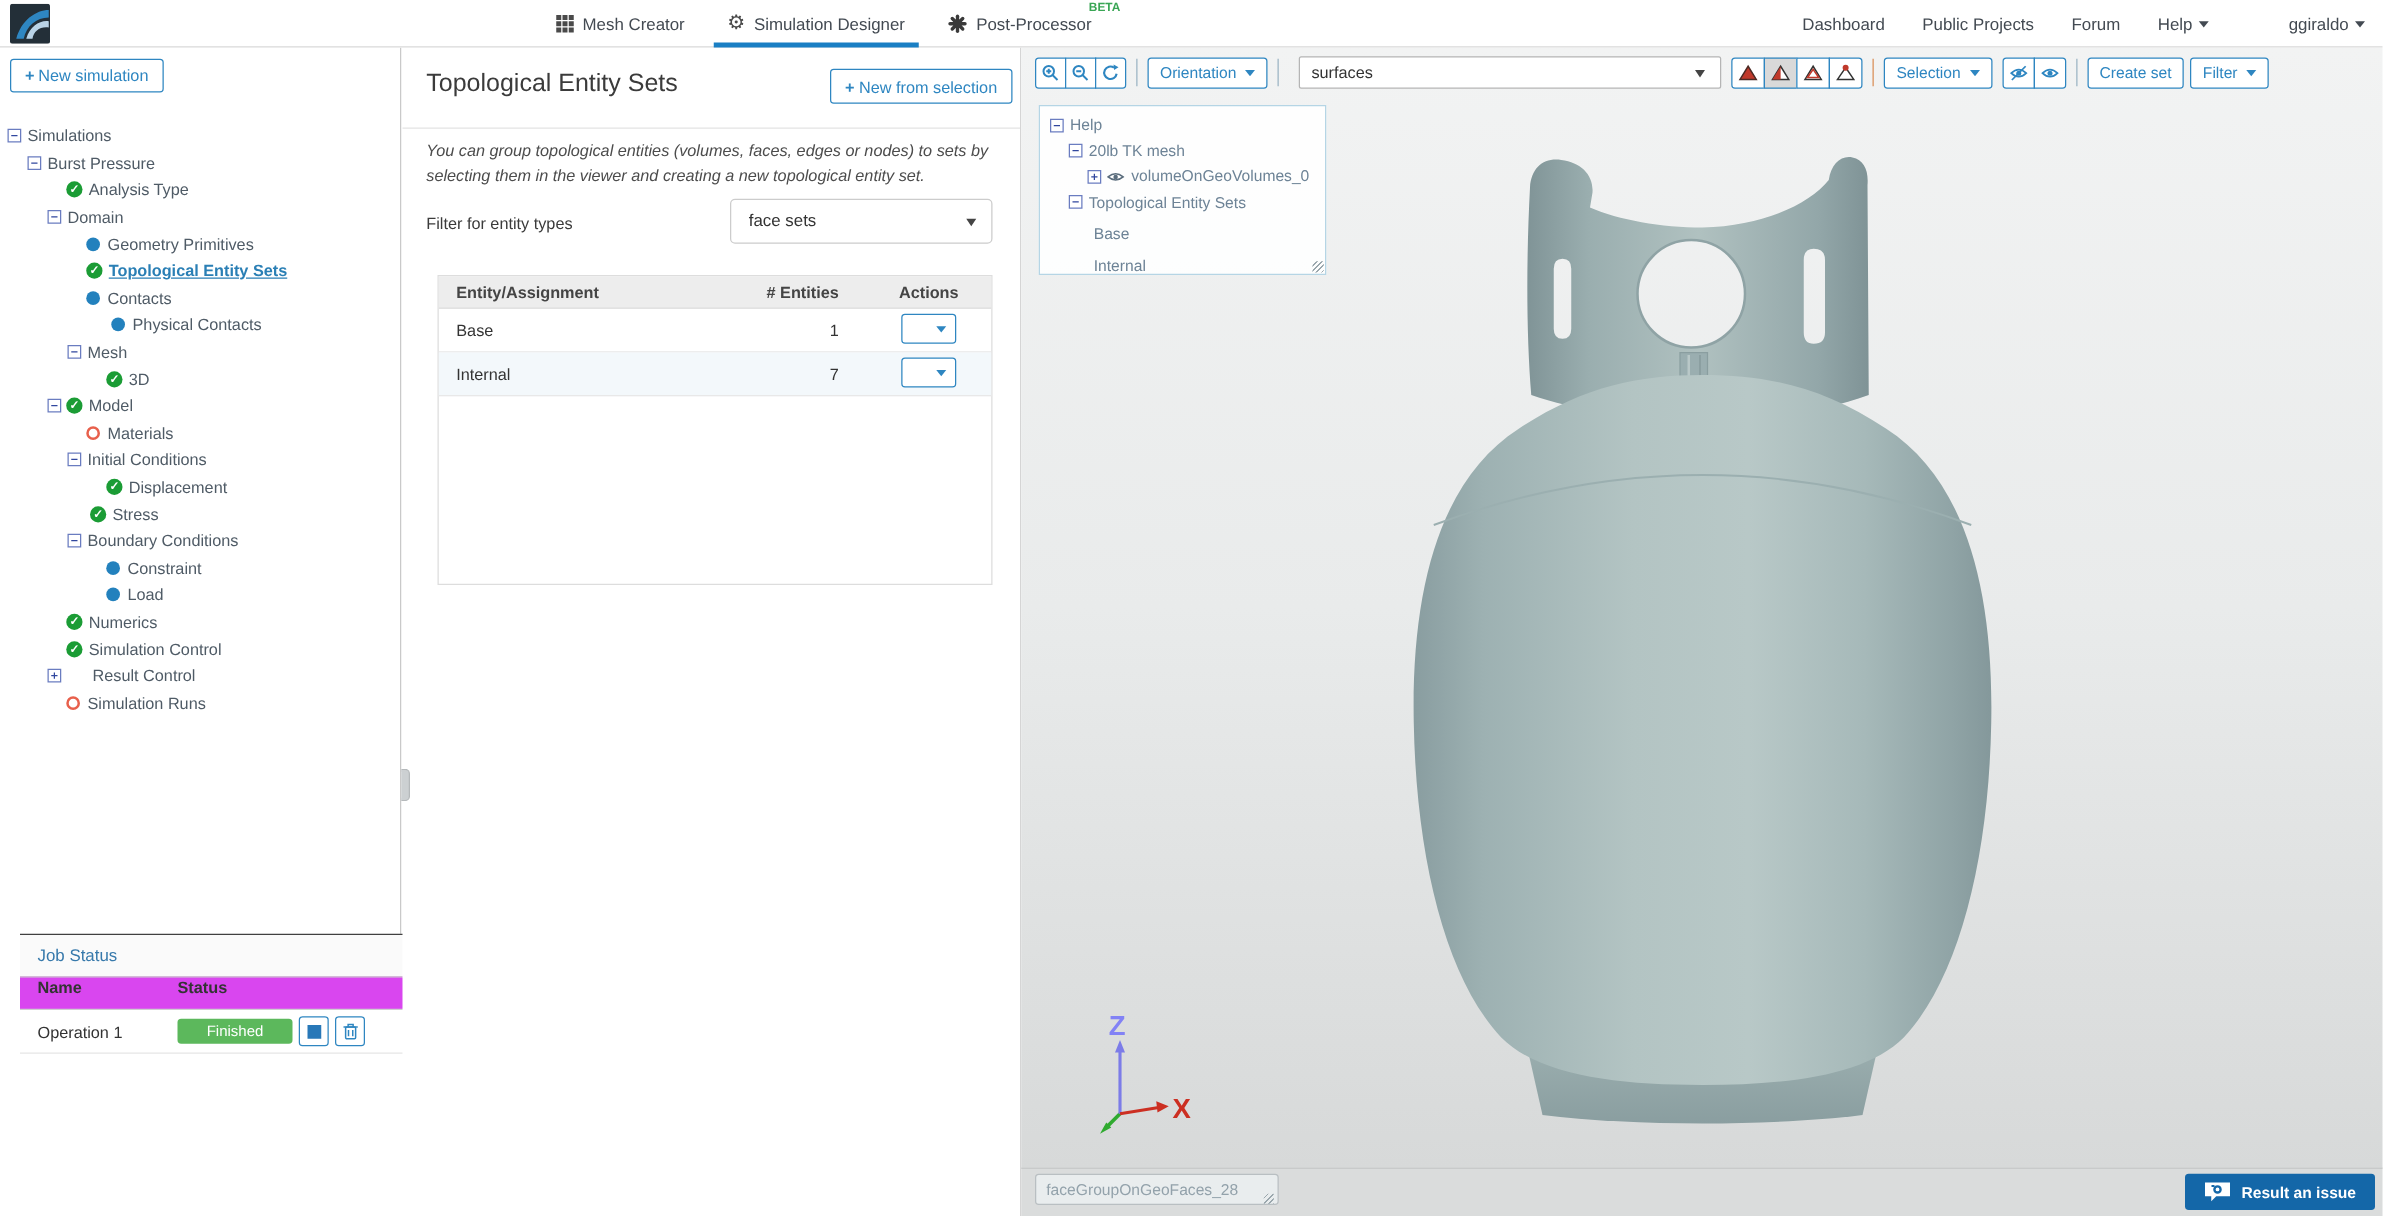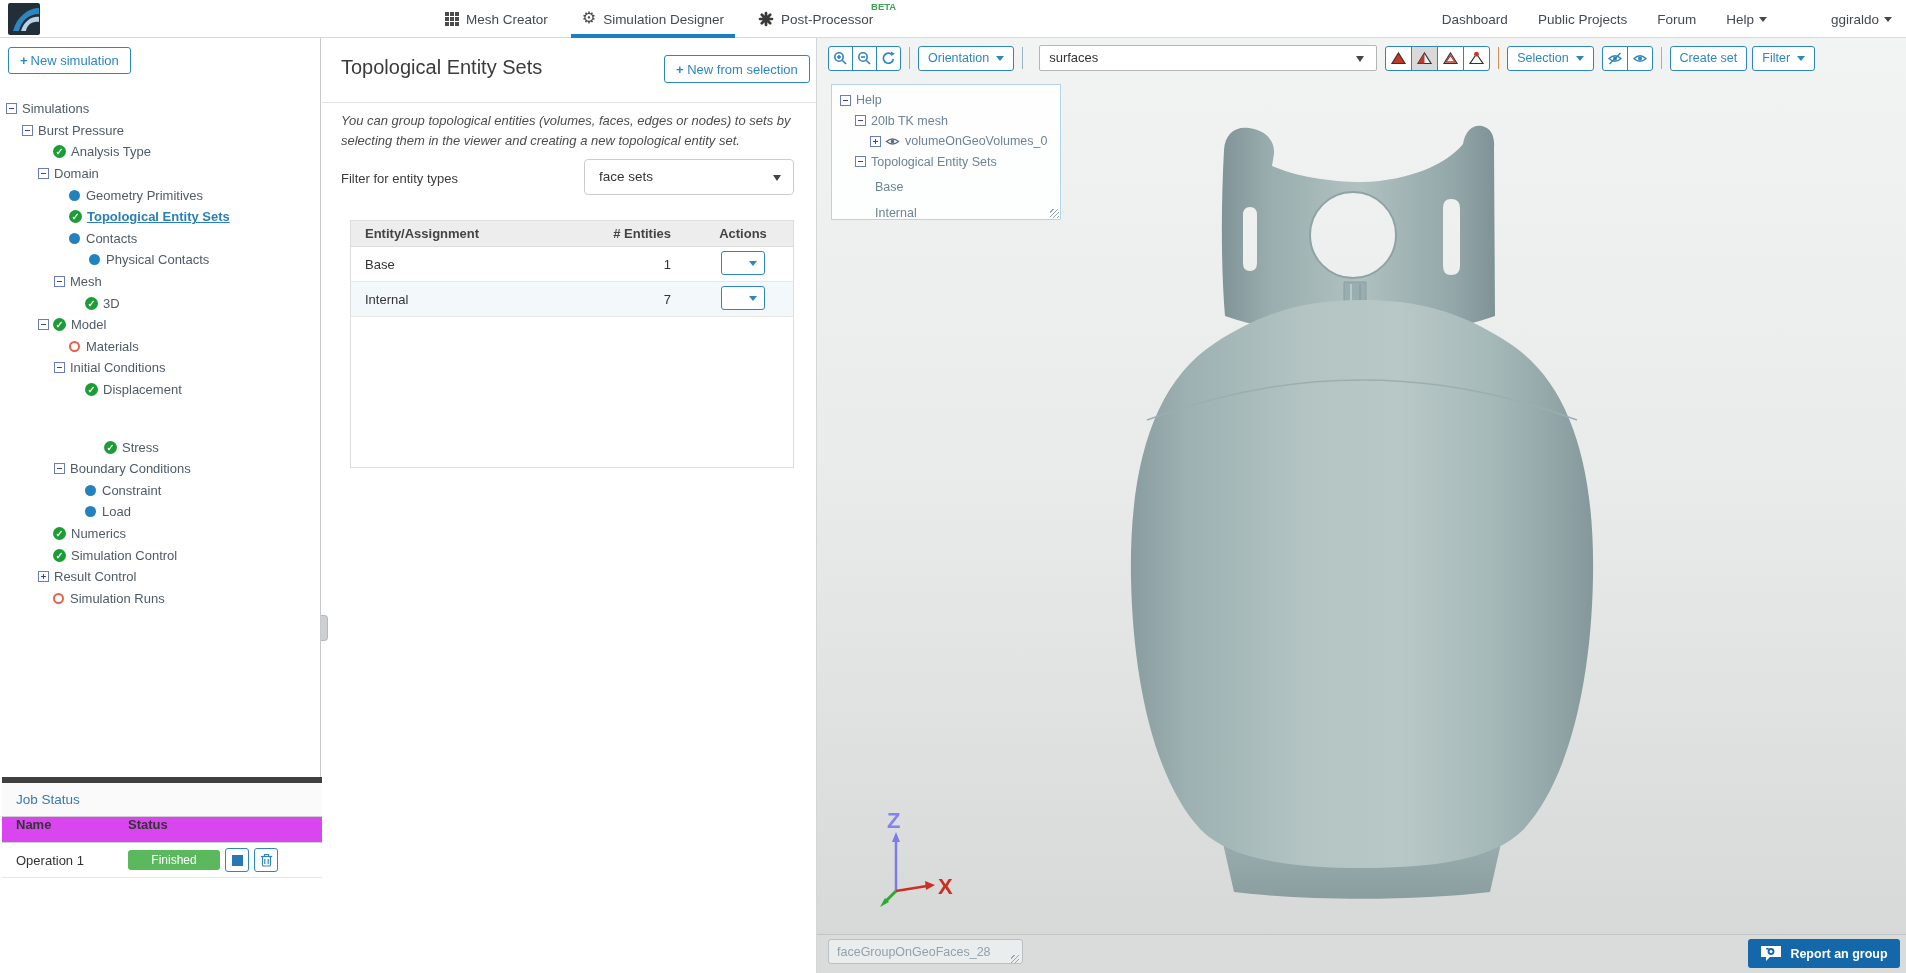--- a/index.html
+++ b/index.html
@@ -33,21 +33,21 @@
   .exp-minus::before, .exp-plus::before { display:block; left:2px; right:2px; top:4px; height:1px; }
   .exp-plus::after { display:block; top:2px; bottom:2px; left:4px; width:1px; }
   .status { width:13px; height:13px; flex:none; margin-left:4px; border-radius:50%; position:relative; display:inline-block; }
   .ico-check { background:#1b9c35; }
   .ico-check::after { content:"\2713"; position:absolute; left:0; top:0; width:13px; height:13px; color:#fff; font-size:9.5px; line-height:13px; text-align:center; font-weight:bold; }
   .ico-dot { width:11px; height:11px; margin:1px 1px 1px 5px; background:#2381bd; }
   .ico-circle { width:11px; height:11px; margin:1px 1px 1px 5px; background:#fff; border:2px solid #e8604c; }
   .exp + .status { margin-left:4px; }
 
   
-  #job-status { position:absolute; left:2px; bottom:0; width:320px; height:196px; border-top:6px solid #404040; background:#fff; }
+  #job-status { position:absolute; left:16px; bottom:0; width:320px; height:226px; border-top:1px solid #404040; background:#fff; }
   #job-title { height:33px; line-height:33px; padding-left:14px; color:#3779ab; font-size:13.5px; background:#fafafa; }
   #job-head { height:27px; display:flex; align-items:flex-start; background:#d946ef; border-top:1px solid #cfcfcf; border-bottom:1px solid #cfcfcf; font-size:13px; font-weight:bold; color:#333; }
   #job-head .jc1 { padding-left:14px; width:126px; }
   #job-rows .job-row { height:35px; display:flex; align-items:center; font-size:13px; color:#333; border-bottom:1px solid #e6e6e6; }
   .job-row .jc1 { padding-left:14px; width:126px; }
   .badge { display:inline-block; width:92px; height:20px; line-height:20px; text-align:center; background:#5cb85c; color:#fff; font-size:12px; border-radius:3px; }
   .job-btn { width:24px; height:24px; border:1px solid #2e86c1; background:#fff; border-radius:3px; margin-left:5px; cursor:pointer; display:inline-flex; align-items:center; justify-content:center; padding:0; }
   .stop-sq { width:11px; height:11px; background:#2878b8; display:block; }
 
   
@@ -211,21 +211,21 @@
       <div class="tree-row" style="padding-left: 54px;">
     <span class="exp exp-minus"></span>
 
     <span class="lbl">Initial Conditions</span>
   </div>
       <div class="tree-row" style="padding-left: 70px;">
     <span class="exp exp-none"></span>
     <span class="status ico-check"></span>
     <span class="lbl">Displacement</span>
   </div>
-      <div class="tree-row" style="padding-left: 89px; margin-top: 36px;">
+      <div class="tree-row" style="padding-left: 57px;">
     <span class="exp exp-none"></span>
     <span class="status ico-check"></span>
     <span class="lbl">Stress</span>
   </div>
       <div class="tree-row" style="padding-left: 54px;">
     <span class="exp exp-minus"></span>
 
     <span class="lbl">Boundary Conditions</span>
   </div>
       <div class="tree-row" style="padding-left: 70px;">
@@ -241,21 +241,21 @@
       <div class="tree-row" style="padding-left: 38px;">
     <span class="exp exp-none"></span>
     <span class="status ico-check"></span>
     <span class="lbl">Numerics</span>
   </div>
       <div class="tree-row" style="padding-left: 38px;">
     <span class="exp exp-none"></span>
     <span class="status ico-check"></span>
     <span class="lbl">Simulation Control</span>
   </div>
-      <div class="tree-row" style="padding-left: 38px;">
+      <div class="tree-row" style="padding-left: 38px; gap: 20px;">
     <span class="exp exp-plus"></span>
 
     <span class="lbl">Result Control</span>
   </div>
       <div class="tree-row" style="padding-left: 38px;">
     <span class="exp exp-none"></span>
     <span class="status ico-circle"></span>
     <span class="lbl">Simulation Runs</span>
   </div>
     </div>
@@ -527,15 +527,15 @@
 <div id="bottom-strip">
   <input id="name-input" type="text" value="faceGroupOnGeoFaces_28" style="">
   <span id="name-resize"></span>
   <button id="report-btn">
     <svg width="22" height="17" viewBox="0 0 22 17">
       <path d="M1,1 h20 v11 h-11 l-4,4 v-4 h-5 z" fill="#fff"></path>
       <circle cx="11" cy="6.5" r="3.4" fill="#1467a8"></circle>
       <circle cx="11" cy="6.5" r="1.5" fill="#fff"></circle>
       <rect x="6.2" y="3" width="2.4" height="1.6" fill="#1467a8"></rect>
     </svg>
-    <span>Report an group</span>
+    <span>Result an issue</span>
   </button>
 </div>
 
 </body></html>

